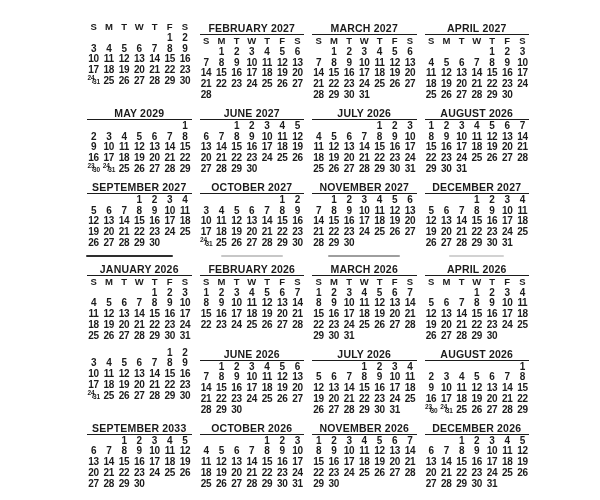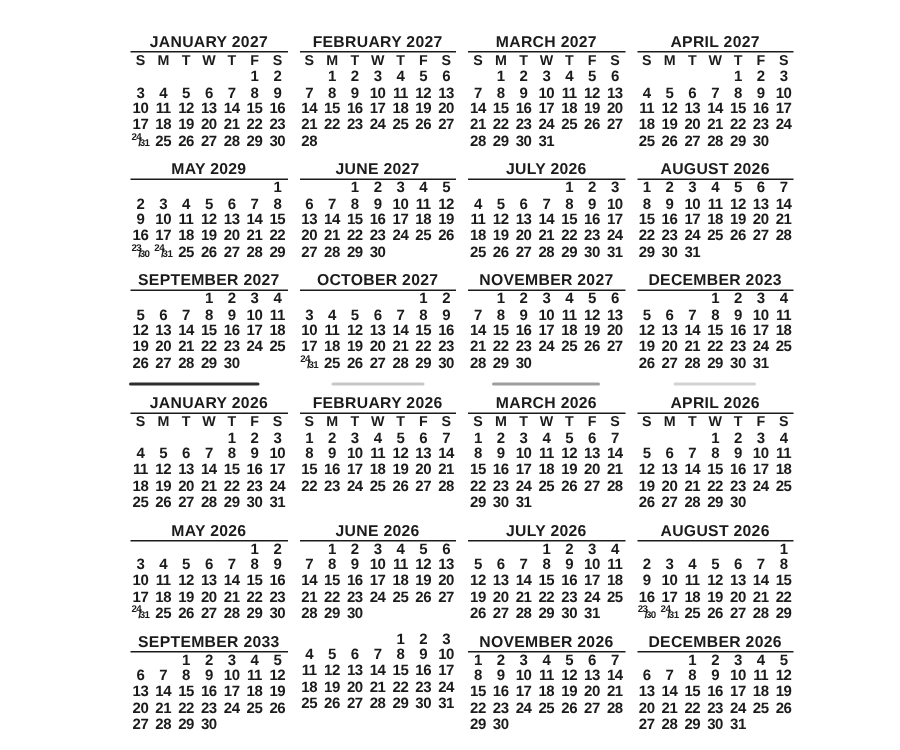--- a/index.html
+++ b/index.html
@@ -46,21 +46,20 @@
   .sep-seg.s2 { width:58%; margin:0 auto; height:1.5px; }
   .sep-seg.s3 { width:68%; margin:0 auto; height:1.5px; }
   .sep-seg.s4 { width:52%; margin:0 auto; height:1.5px; }
 </style>
 </head>
 <body>
 
 <div class="content">
   <div class="year-grid">
       <div class="month">
-        <div class="month-title">JANUARY 2027</div>
         <div class="weekrow weekhead">
           <span class="wd">S</span>
           <span class="wd">M</span>
           <span class="wd">T</span>
           <span class="wd">W</span>
           <span class="wd">T</span>
           <span class="wd">F</span>
           <span class="wd">S</span>
         </div>
         <div class="weekrow">
@@ -610,21 +609,21 @@
           <span class="date-cell">28</span>
           <span class="date-cell">29</span>
           <span class="date-cell">30</span>
           <span class="date-cell"></span>
           <span class="date-cell"></span>
           <span class="date-cell"></span>
           <span class="date-cell"></span>
         </div>
       </div>
       <div class="month">
-        <div class="month-title">DECEMBER 2023</div>
+        <div class="month-title">DECEMBER 2027</div>
         <div class="weekrow">
           <span class="date-cell"></span>
           <span class="date-cell"></span>
           <span class="date-cell"></span>
           <span class="date-cell">1</span>
           <span class="date-cell">2</span>
           <span class="date-cell">3</span>
           <span class="date-cell">4</span>
         </div>
         <div class="weekrow">
@@ -885,21 +884,20 @@
           <span class="date-cell">26</span>
           <span class="date-cell">27</span>
           <span class="date-cell">28</span>
           <span class="date-cell">29</span>
           <span class="date-cell">30</span>
           <span class="date-cell"></span>
           <span class="date-cell"></span>
         </div>
       </div>
       <div class="month">
-        <div class="month-title">MAY 2026</div>
         <div class="weekrow">
           <span class="date-cell"></span>
           <span class="date-cell"></span>
           <span class="date-cell"></span>
           <span class="date-cell"></span>
           <span class="date-cell"></span>
           <span class="date-cell">1</span>
           <span class="date-cell">2</span>
         </div>
         <div class="weekrow">
@@ -1125,20 +1123,21 @@
           <span class="date-cell">27</span>
           <span class="date-cell">28</span>
           <span class="date-cell">29</span>
           <span class="date-cell">30</span>
           <span class="date-cell"></span>
           <span class="date-cell"></span>
           <span class="date-cell"></span>
         </div>
       </div>
       <div class="month">
+        <div class="month-title">OCTOBER 2026</div>
         <div class="weekrow">
           <span class="date-cell"></span>
           <span class="date-cell"></span>
           <span class="date-cell"></span>
           <span class="date-cell"></span>
           <span class="date-cell">1</span>
           <span class="date-cell">2</span>
           <span class="date-cell">3</span>
         </div>
         <div class="weekrow">

